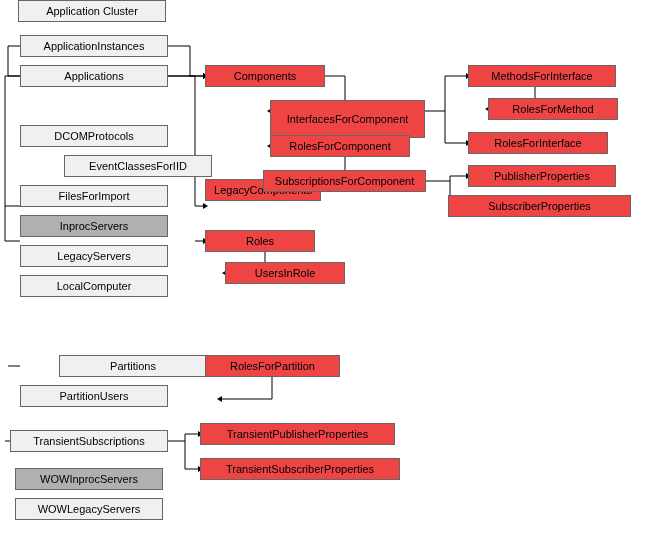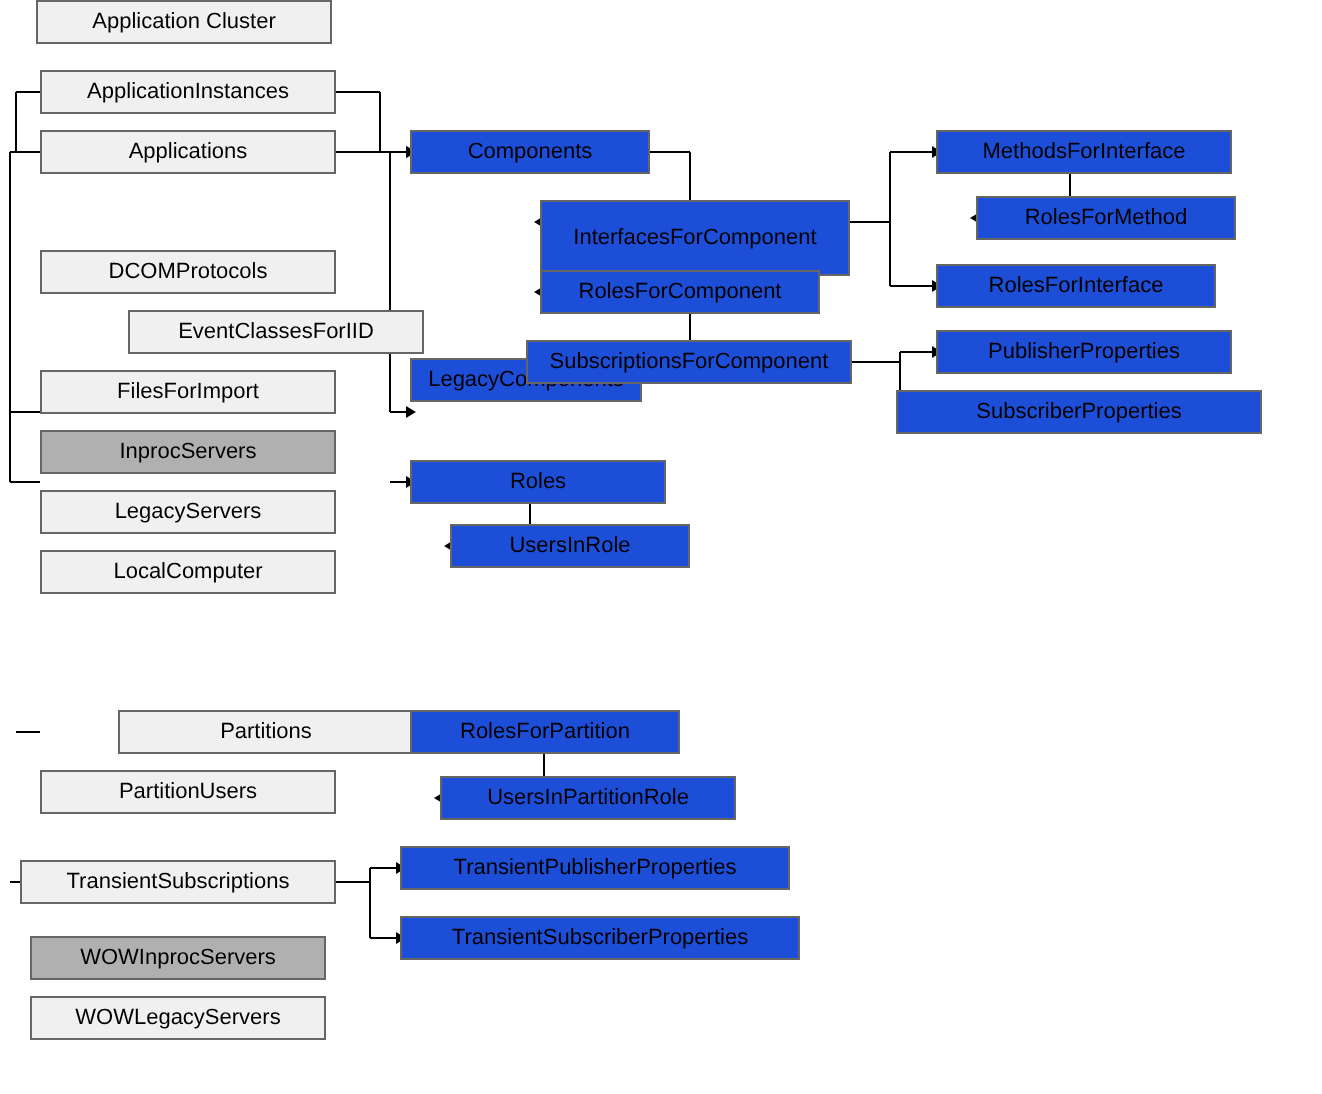--- a/index.html
+++ b/index.html
@@ -13,21 +13,21 @@
       position: relative;
     }
     .diagram {
       position: relative;
       width: 661px;
       height: 547px;
     }
     .node {
       position: absolute;
       border: 1px solid #666;
-      background: #1d4ed8;
+      background: #ef4444;
       padding: 2px 6px;
       text-align: center;
       white-space: nowrap;
       font-size: 11px;
       display: flex;
       align-items: center;
       justify-content: center;
     }
     .node.white-bg {
       background: #f0f0f0;
@@ -150,27 +150,26 @@
     <div class="node highlight" style="left: 20px; top: 215px; width: 148px; height: 22px;">InprocServers</div>
     <div class="node white-bg" style="left: 20px; top: 245px; width: 148px; height: 22px;">LegacyServers</div>
     <div class="node white-bg" style="left: 20px; top: 275px; width: 148px; height: 22px;">LocalComputer</div>
     <div class="node white-bg" style="left: 20px; top: 355px; width: 148px; height: 22px; margin-left: 39px;">Partitions</div>
     <div class="node white-bg" style="left: 20px; top: 385px; width: 148px; height: 22px;">PartitionUsers</div>
     <div class="node white-bg" style="left: 10px; top: 430px; width: 158px; height: 22px;">TransientSubscriptions</div>
     <div class="node highlight" style="left: 15px; top: 468px; width: 148px; height: 22px;">WOWInprocServers</div>
     <div class="node white-bg" style="left: 15px; top: 498px; width: 148px; height: 22px;">WOWLegacyServers</div>
     <div class="node" style="left: 205px; top: 65px; width: 120px; height: 22px;">Components</div>
     <div class="node" style="left: 205px; top: 179px; width: 116px; height: 22px; text-align: center;">LegacyComponents</div>
-    <div class="node" style="left: 205px; top: 230px; width: 128px; height: 22px;">Roles</div>
+    <div class="node" style="left: 205px; top: 230px; width: 110px; height: 22px;">Roles</div>
     <div class="node" style="left: 225px; top: 262px; width: 120px; height: 22px;">UsersInRole</div>
     <div class="node" style="left: 270px; top: 100px; width: 155px; height: 38px;">InterfacesForComponent</div>
     <div class="node" style="left: 270px; top: 135px; width: 140px; height: 22px;">RolesForComponent</div>
     <div class="node" style="left: 263px; top: 170px; width: 163px; height: 22px;">SubscriptionsForComponent</div>
     <div class="node" style="left: 468px; top: 65px; width: 148px; height: 22px;">MethodsForInterface</div>
     <div class="node" style="left: 488px; top: 98px; width: 130px; height: 22px;">RolesForMethod</div>
     <div class="node" style="left: 468px; top: 132px; width: 140px; height: 22px;">RolesForInterface</div>
     <div class="node" style="left: 468px; top: 165px; width: 148px; height: 22px;">PublisherProperties</div>
     <div class="node" style="left: 448px; top: 195px; width: 183px; height: 22px;">SubscriberProperties</div>
     <div class="node" style="left: 205px; top: 355px; width: 135px; height: 22px;">RolesForPartition</div>
-    <div class="node" style="left: 220px; top: 388px; width: 148px; height: 22px;">UsersInPartitionRole</div>
     <div class="node" style="left: 200px; top: 423px; width: 195px; height: 22px;">TransientPublisherProperties</div>
     <div class="node" style="left: 200px; top: 458px; width: 200px; height: 22px;">TransientSubscriberProperties</div>
   </div>
 
 </body></html>

